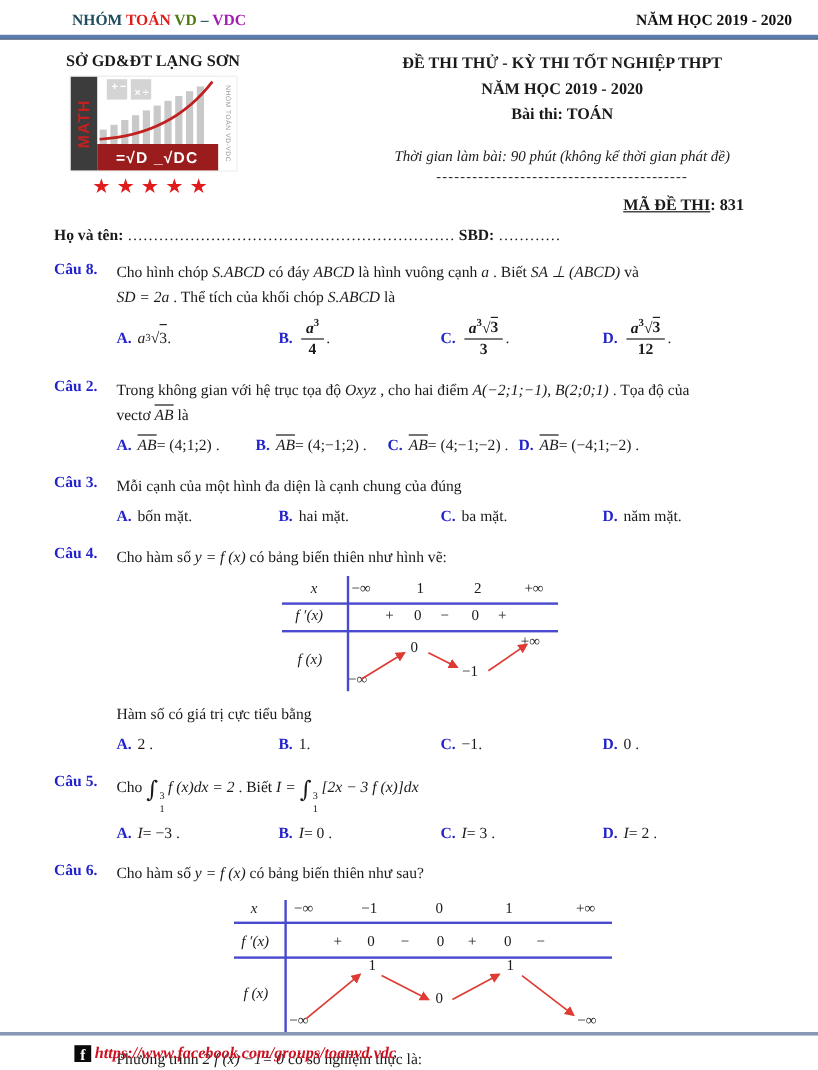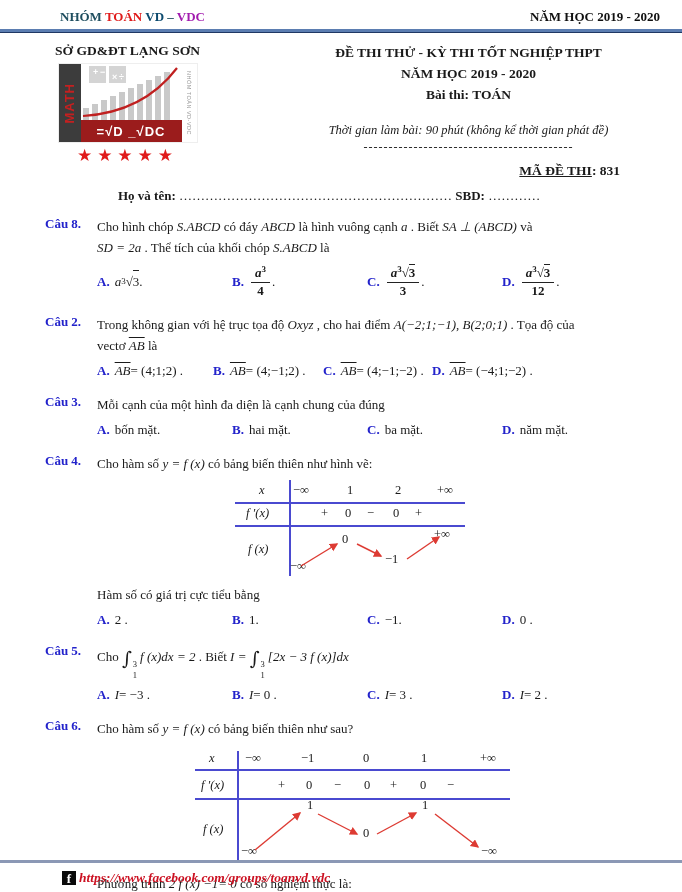--- a/index.html
+++ b/index.html
@@ -4,21 +4,21 @@
 <style>
   html,body{margin:0;padding:0;background:#e8e8e8;}
   .page{
     width:682px;height:892px;background:#ffffff;position:relative;
     font-family:"Liberation Serif",serif;color:#1a1a1a;font-size:13px;
     margin:0 auto;overflow:hidden;
   }
   
   .topbar{display:flex;justify-content:space-between;align-items:flex-end;
     padding:9px 22px 2px 60px;font-weight:bold;font-size:13px;}
-  .tb-nhom{color:#1f4e5f;} .tb-toan{color:#e01b1b;} .tb-vd{color:#0c4a6e;}
+  .tb-nhom{color:#1f4e5f;} .tb-toan{color:#e01b1b;} .tb-vd{color:#4d7c0f;}
   .tb-dash{color:#1f4e5f;} .tb-vdc{color:#a21caf;}
   .tb-year{color:#111;}
   .toprule{height:0;border-top:3px solid #5b7db1;border-bottom:1px solid #1f3864;margin:2px 0 0 0;}
   
   .masthead{display:flex;margin-top:8px;}
   .mast-left{width:255px;text-align:center;flex-shrink:0;}
   .dept{font-weight:bold;font-size:13.5px;margin-top:2px;}
   .logo{width:138px;height:78px;margin:5px auto 2px auto;display:flex;box-shadow:0 0 0 1px #eee;}
   .logo-bar{width:22px;background:#3c3c3c;display:flex;align-items:center;justify-content:center;}
   .logo-bar span{writing-mode:vertical-rl;transform:rotate(180deg);color:#c42020;
@@ -32,21 +32,21 @@
     font-size:5.5px;color:#9a9a9a;letter-spacing:.5px;}
   .stars{color:#e01b1b;font-size:17px;letter-spacing:5px;margin-top:3px;}
   .mast-right{flex:1;text-align:center;padding-top:2px;}
   .t1{font-weight:bold;font-size:13.5px;line-height:1.55;}
   .t2{font-weight:bold;font-size:13.5px;line-height:1.55;}
   .t3{font-style:italic;font-size:12.5px;margin-top:17px;}
   .t4{font-size:12px;letter-spacing:1px;margin-top:2px;color:#222;}
   .codeline{text-align:right;padding-right:62px;margin-top:8px;font-weight:bold;font-size:13.5px;}
   .code-u{text-decoration:underline;margin-top:32px;}
   
-  .namerow{padding-left:118px;margin-top:9px;font-size:13px;}
+  .namerow{padding-left:45px;margin-top:9px;font-size:13px;}
   .namerow b{font-weight:bold;}
   
   .questions{padding:12px 24px 0 45px;}
   .question{display:flex;margin-bottom:13px;}
   .qlabel{width:52px;flex-shrink:0;color:#2323cb;font-weight:bold;}
   .qbody{flex:1;line-height:1.65;}
   .m{font-style:italic;}
   sup{font-size:9px;}
   .rad{border-top:1px solid #222;}
   .vec{font-style:italic;text-decoration:overline;}

